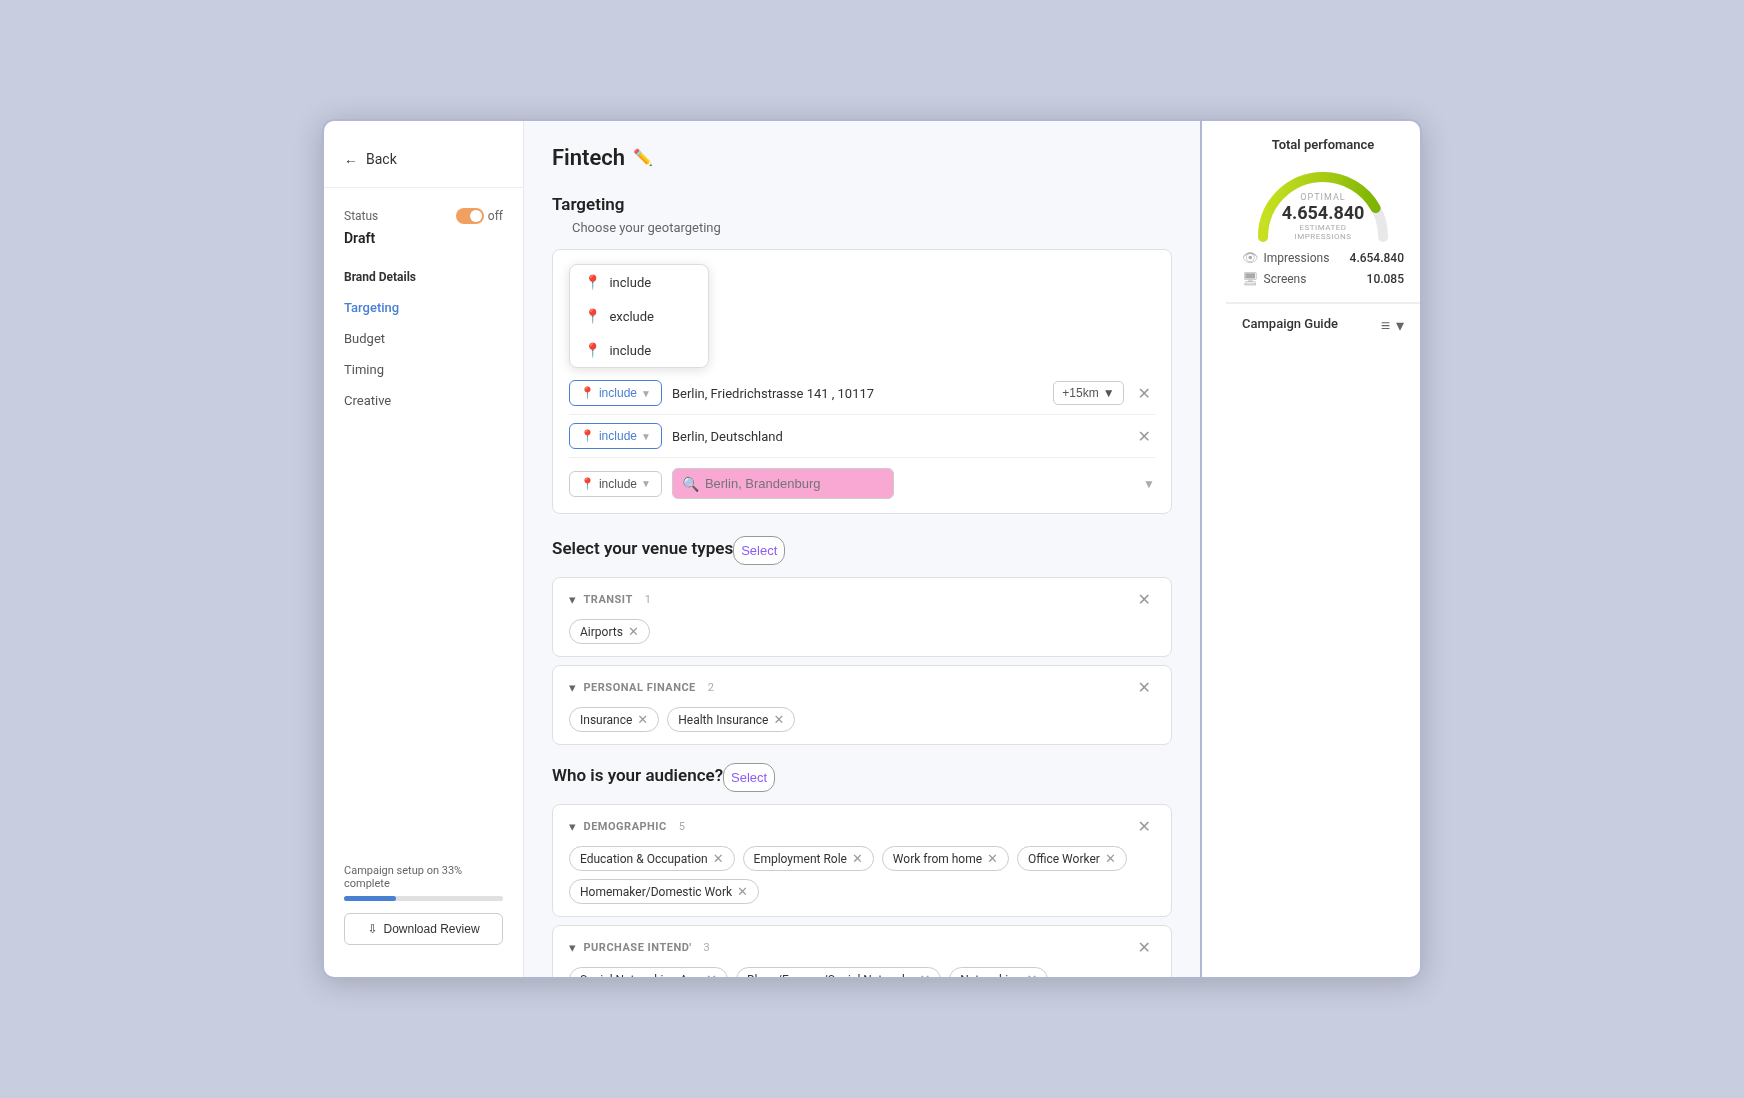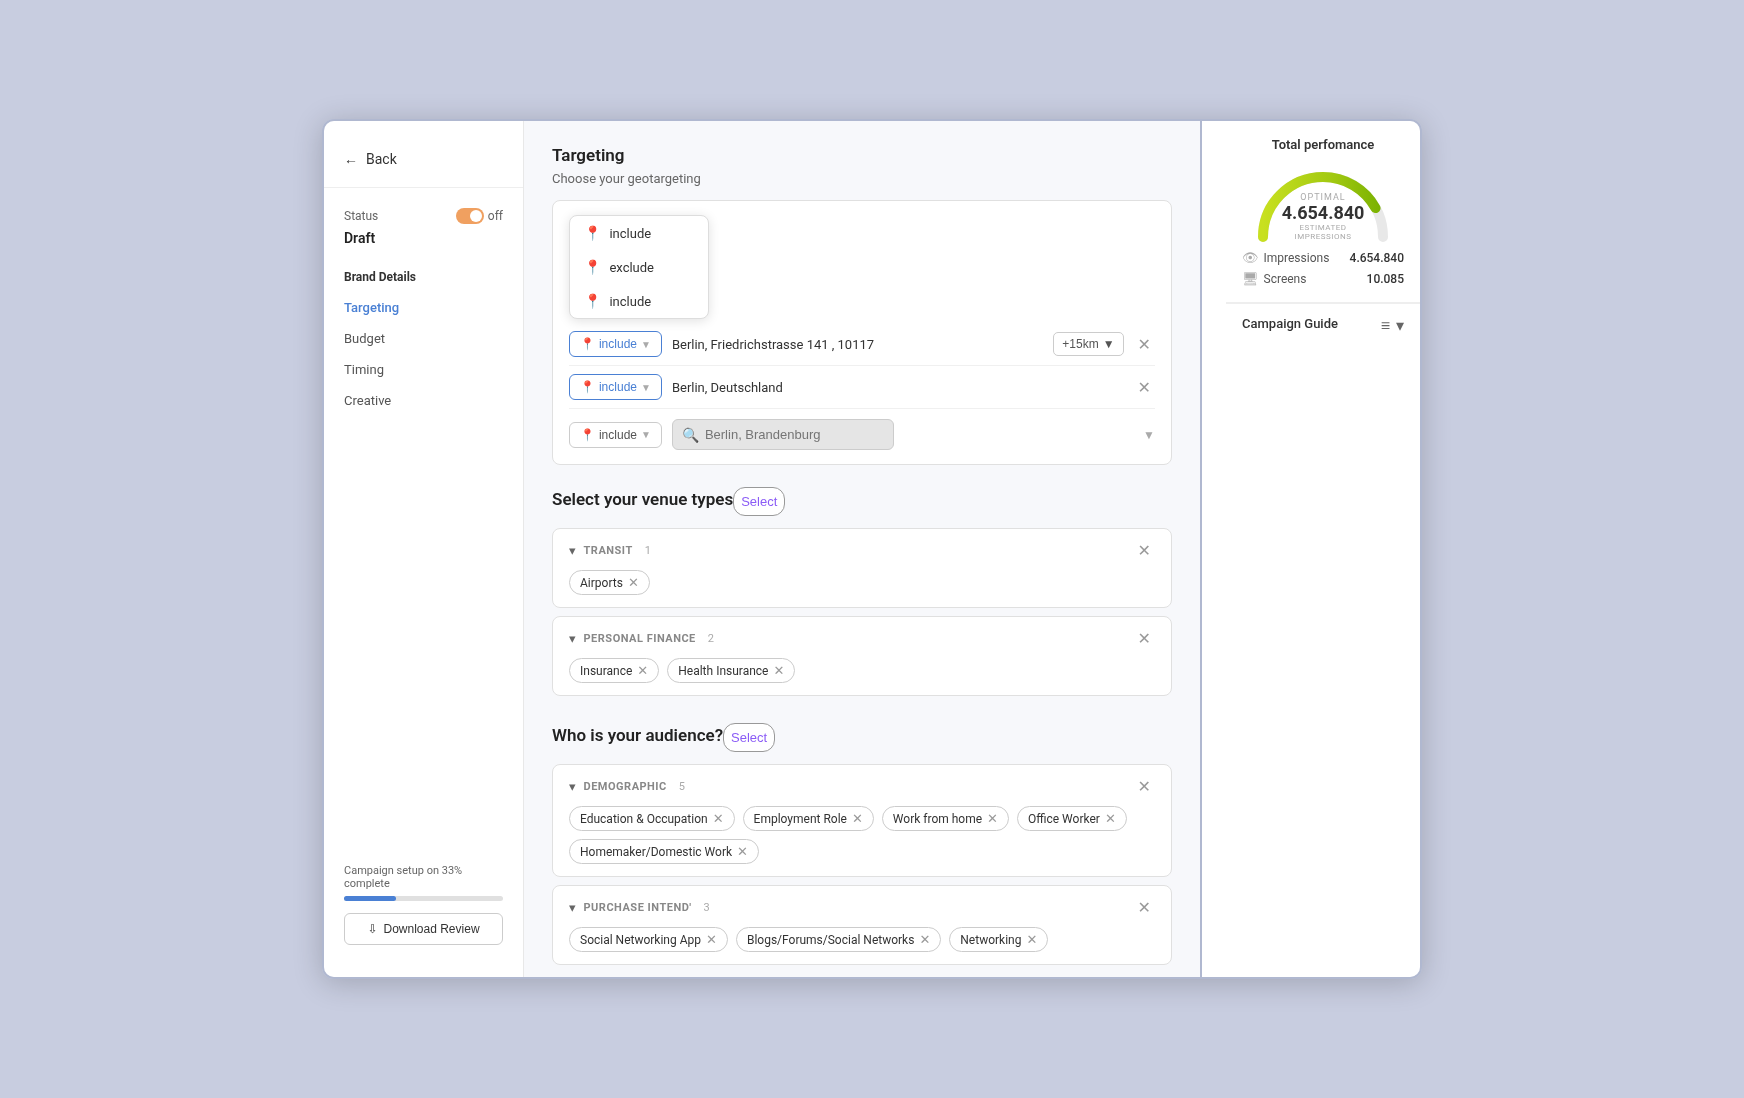--- a/index.html
+++ b/index.html
@@ -156,20 +156,21 @@
     .section-title {
       font-size: 17px;
       font-weight: 600;
       color: #222;
       margin-bottom: 6px;
     }
     .section-subtitle {
       font-size: 13px;
       color: #666;
       margin-bottom: 14px;
+      margin-left: 20px;
     }
     
     .geo-card {
       background: #fff;
       border: 1px solid #e0e0e0;
       border-radius: 8px;
       padding: 14px 16px;
       margin-bottom: 22px;
       position: relative;
     }
@@ -236,21 +237,21 @@
       background: #fff;
       cursor: pointer;
       min-width: 90px;
     }
     .geo-search-input {
       flex: 1;
       padding: 7px 12px 7px 32px;
       border: 1px solid #ccc;
       border-radius: 6px;
       font-size: 13px;
-      background: #e5e5e5;
+      background: #f9a8d4;
       color: #333;
     }
     .geo-search-wrap {
       flex: 1;
       position: relative;
     }
     .geo-search-wrap .search-icon {
       position: absolute;
       left: 10px;
       top: 50%;
@@ -345,21 +346,21 @@
       font-size: 12px;
       color: #333;
       background: #fff;
     }
     .tag-x {
       color: #999;
       font-size: 13px;
       cursor: pointer;
     }
     
-    .audience-section { margin-top: 27px; }
+    .audience-section { margin-top: 18px; }
     .audience-card {
       background: #fff;
       border: 1px solid #e0e0e0;
       border-radius: 8px;
       margin-bottom: 8px;
       padding: 12px 16px;
     }
     
     .right-panel {
       width: 220px;
@@ -490,20 +491,24 @@
         <div class="progress-bar-fill"></div>
       </div>
       <button class="download-btn">
         <span>⇩</span>
         <span>Download Review</span>
       </button>
     </div>
   </div>
 
   <div class="main-content">
+    <div class="page-title-row">
+      <span class="page-title">Fintech</span>
+      <span class="edit-icon">✏️</span>
+    </div>
 
     <div class="section-title">Targeting</div>
     <div class="section-subtitle">Choose your geotargeting</div>
 
     <div class="geo-card">
       
       <div style="position:relative; display:inline-block; margin-bottom: 4px;">
         <div class="dropdown-popup" style="top:0; left:0; position:relative; box-shadow:0 2px 12px rgba(0,0,0,0.12);">
           <div class="dropdown-item">
             <span class="dot-green-icon">📍</span>

